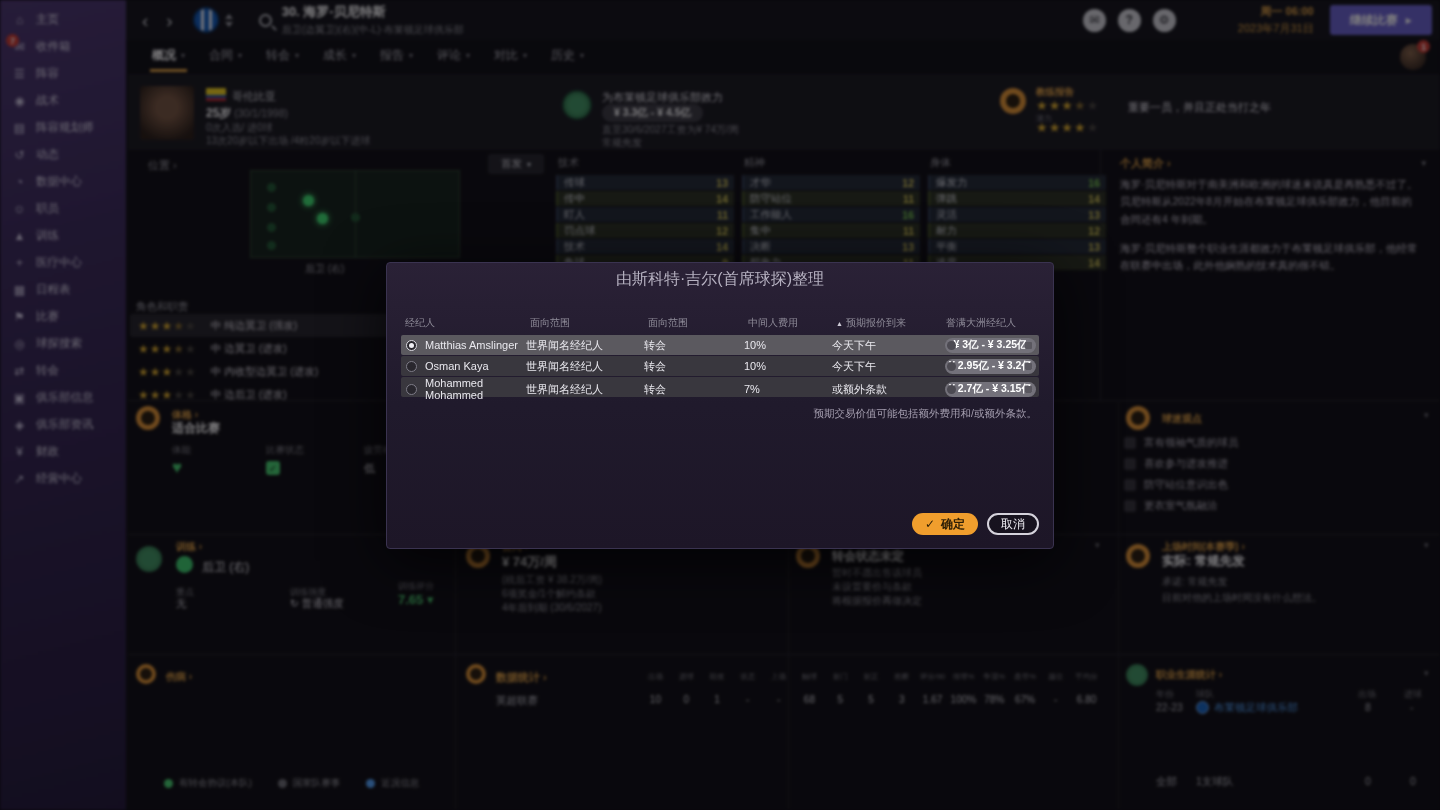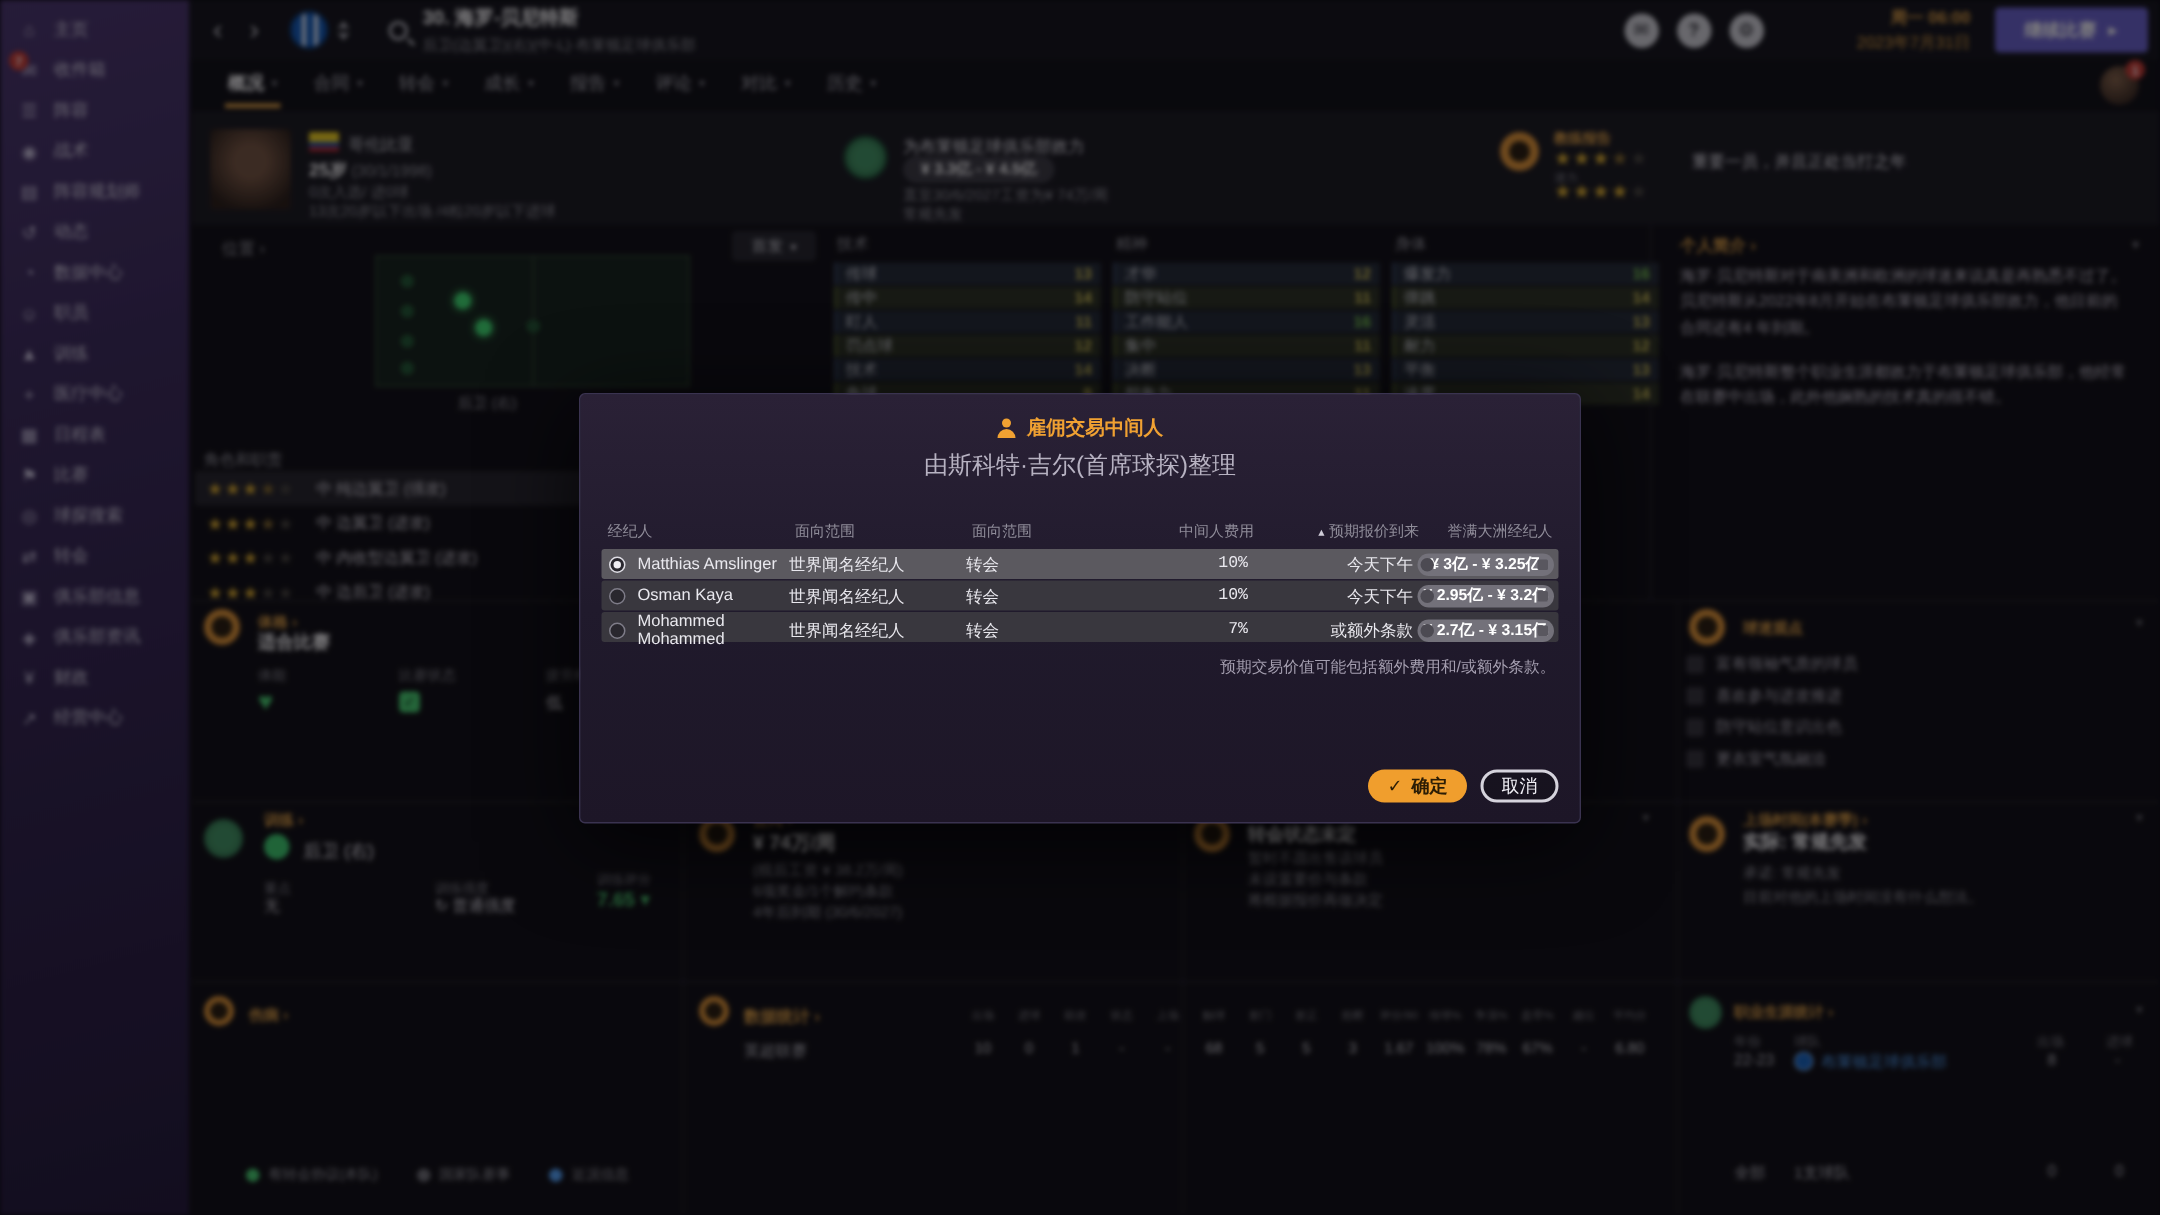--- a/index.html
+++ b/index.html
@@ -164,21 +164,21 @@
     border:1px solid #3a3350; border-radius:4px; box-shadow:0 12px 60px rgba(0,0,0,.75); }
   .mtitle { display:flex; align-items:center; justify-content:center; gap:8px; margin-top:13px; color:#f0a132; font-size:13px; font-weight:bold; }
   .person { position:relative; width:12px; height:13px; }
   .person::before { content:''; position:absolute; left:3px; top:0; width:6px; height:6px; border-radius:50%; background:#f0a132; }
   .person::after { content:''; position:absolute; left:0; top:7px; width:12px; height:6px; border-radius:6px 6px 0 0; background:#f0a132; }
   .msub { text-align:center; color:#b7b2c2; font-size:16px; margin-top:6px; }
   .mbody { text-align:center; color:#e8e6ee; font-size:12px; margin-top:20px; line-height:1.8; padding:0 30px; }
   .mtable { margin:26px 14px 0; }
   .mhead, .mrow { display:grid; grid-template-columns:125px 118px 100px 88px 110px 1fr; align-items:center; }
   .mhead { color:#8f8c99; font-size:10px; padding:0 4px 4px; }
-  .mhead .cc, .mrow .cc { text-align:right;font-family:Liberation Mono, monospace; }
+  .mhead .cc, .mrow .cc { text-align:left; }
   .mhead .sort { font-size:7px; color:#cfccd8; margin-right:3px; }
   .mrow { height:20px; background:#39373e; margin-top:1px; border-radius:2px; color:#e9e8ee; font-size:11px; cursor:pointer; }
   .mrow.active { background:#5b595f; }
   .mname { display:flex; align-items:center; gap:8px; padding-left:5px; }
   .radio { width:11px; height:11px; border-radius:50%; border:1px solid #7e7c88; background:#29272e; position:relative; flex:none; }
   .mrow.active .radio { border-color:#dedde4; }
   .mrow.active .radio::after { content:''; position:absolute; inset:2px; border-radius:50%; background:#efeef3; }
   .pill { position:relative; height:15px; margin:0 3px; border-radius:8px; background:#73717a; color:#fff; font-weight:bold; font-size:10.5px; display:flex; align-items:center; justify-content:center; }
   .pill::before { content:''; position:absolute; left:2px; top:3px; width:9px; height:9px; border-radius:50%; background:#4c4a52; }
   .pill::after { content:''; position:absolute; right:4px; top:4px; width:7px; height:7px; background:#59575f; border-radius:1px; }
@@ -665,24 +665,20 @@
     <div class="cval" style="left:1410px; top:701px;">-</div>
     <div class="cval" style="left:1156px; top:775px;">全部</div>
     <div class="cval" style="left:1196px; top:775px;">1支球队</div>
     <div class="cval" style="left:1365px; top:775px;">0</div>
     <div class="cval" style="left:1410px; top:775px;">0</div>
   </div>
 
   <div class="dim"></div>
 
   <div class="modal">
-    <div class="mtitle">
-      <span class="person"></span>
-      <span>雇佣交易中间人</span>
-    </div>
     <div class="msub">由斯科特·吉尔(首席球探)整理</div>
     <div class="mbody">
     </div>
 
     <div class="mtable">
       <div class="mhead">
         <span>经纪人</span>
         <span>面向范围</span>
         <span>面向范围</span>
         <span class="cc">中间人费用</span>

